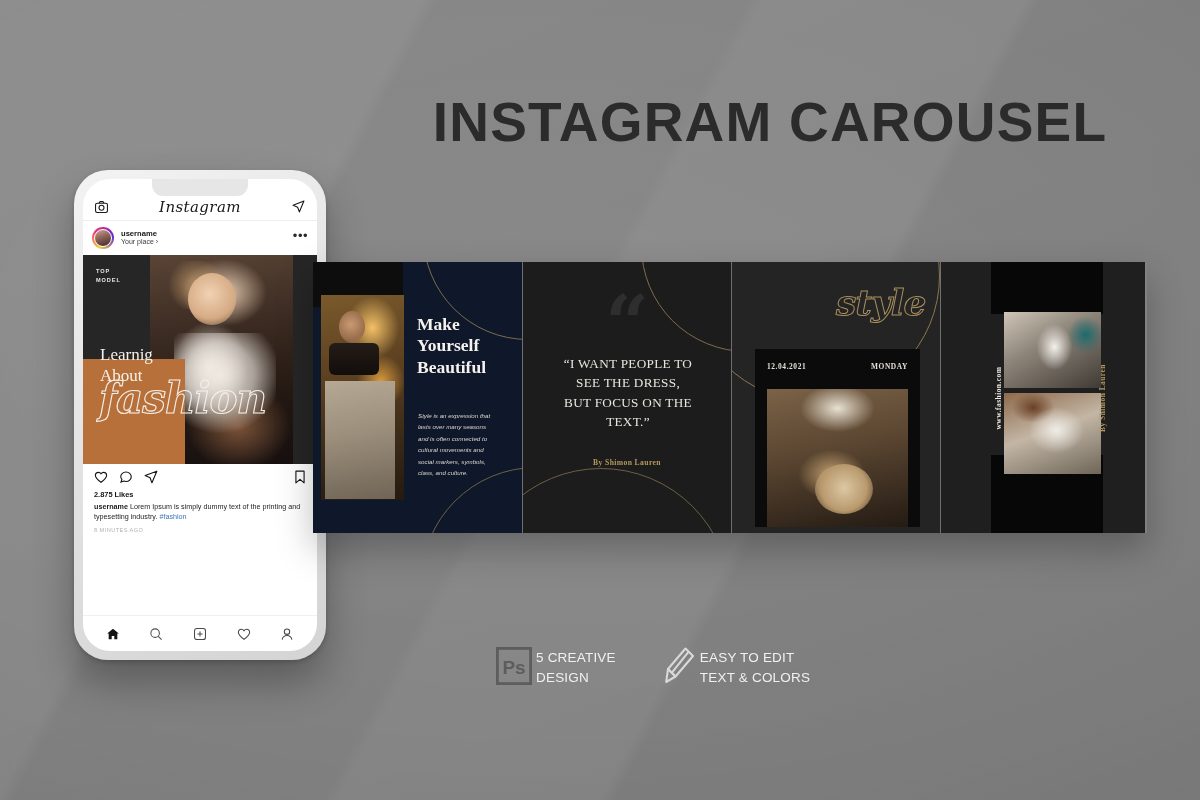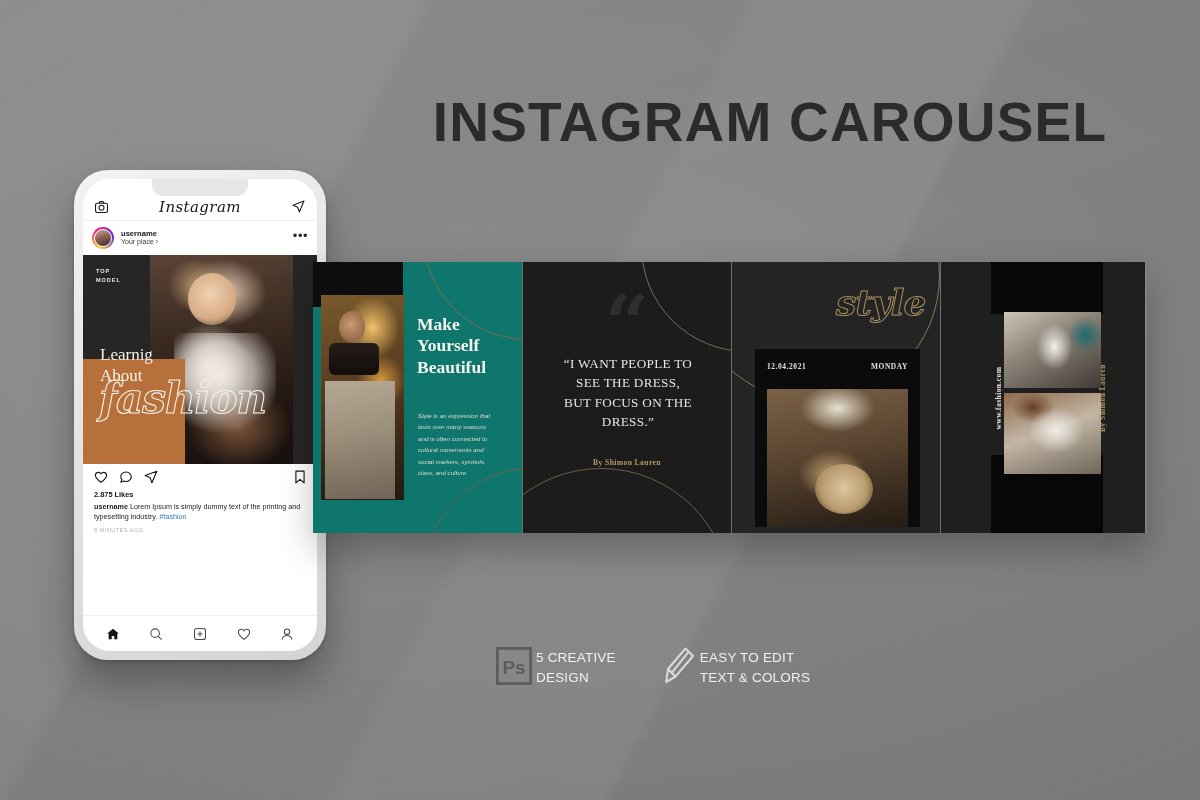--- a/index.html
+++ b/index.html
@@ -163,21 +163,21 @@
     display:flex; box-shadow:0 16px 34px rgba(0,0,0,.26);
   }
   .panel { position:relative; height:100%; overflow:hidden; background:#1f1f1f; }
   .panel + .panel { border-left:1px solid #6f6f6f; }
   .arc {
     position:absolute; border:1px solid #8d7a55; border-radius:50%;
     pointer-events:none;
   }
 
   
-  #panel-1 { width:209px; background:#0f766e; }
+  #panel-1 { width:209px; background:#0f172a; }
   #p1-darkband { position:absolute; left:0; top:0; width:90px; height:45px; background:#0d0d0d; }
   #p1-photo {
     position:absolute; left:8px; top:33px; width:83px; height:205px;
     background:
       radial-gradient(46% 22% at 62% 16%, #f3c067 0%, rgba(243,192,103,0) 70%),
       radial-gradient(40% 18% at 72% 42%, #d79a3e 0%, rgba(215,154,62,0) 72%),
       radial-gradient(44% 26% at 36% 70%, #cbbfa8 0%, rgba(203,191,168,0) 72%),
       linear-gradient(168deg,#7a5a2c 0%,#5a3f20 40%,#3a2a17 72%,#241a10 100%);
   }
   #p1-face {
@@ -440,21 +440,21 @@
   </div>
 
   <div class="panel" id="panel-2">
     <div class="arc" id="p2-arc1"></div>
     <div class="arc" id="p2-arc2"></div>
     <div id="p2-quotemark">“</div>
     <div id="p2-quote">
       <span>“I WANT PEOPLE TO</span><br>
       <span>SEE THE DRESS,</span><br>
       <span>BUT FOCUS ON THE</span><br>
-      <span>DRESS.”</span>
+      <span>TEXT.”</span>
     </div>
     <div id="p2-author">By Shimon Lauren</div>
   </div>
 
   <div class="panel" id="panel-3">
     <div class="arc" id="p3-arc1"></div>
     <div id="p3-style">style</div>
     <div id="p3-card">
       <div id="p3-datebar">
         <span class="p3-date">12.04.2021</span>

